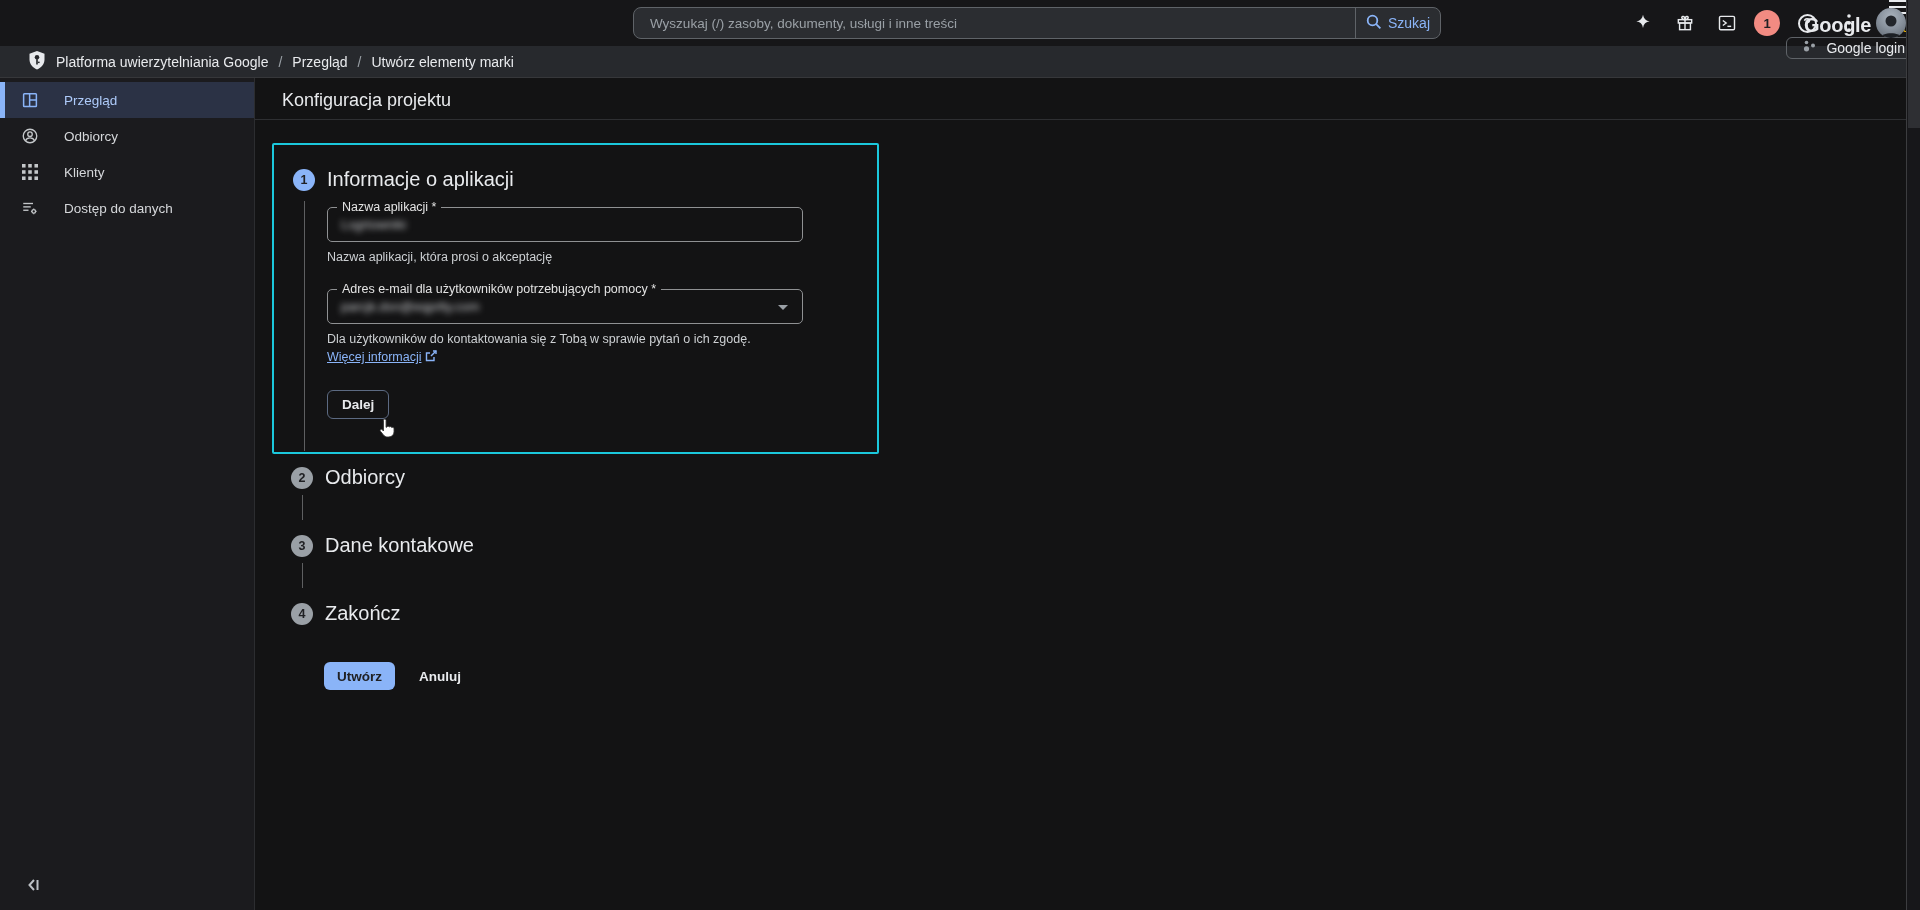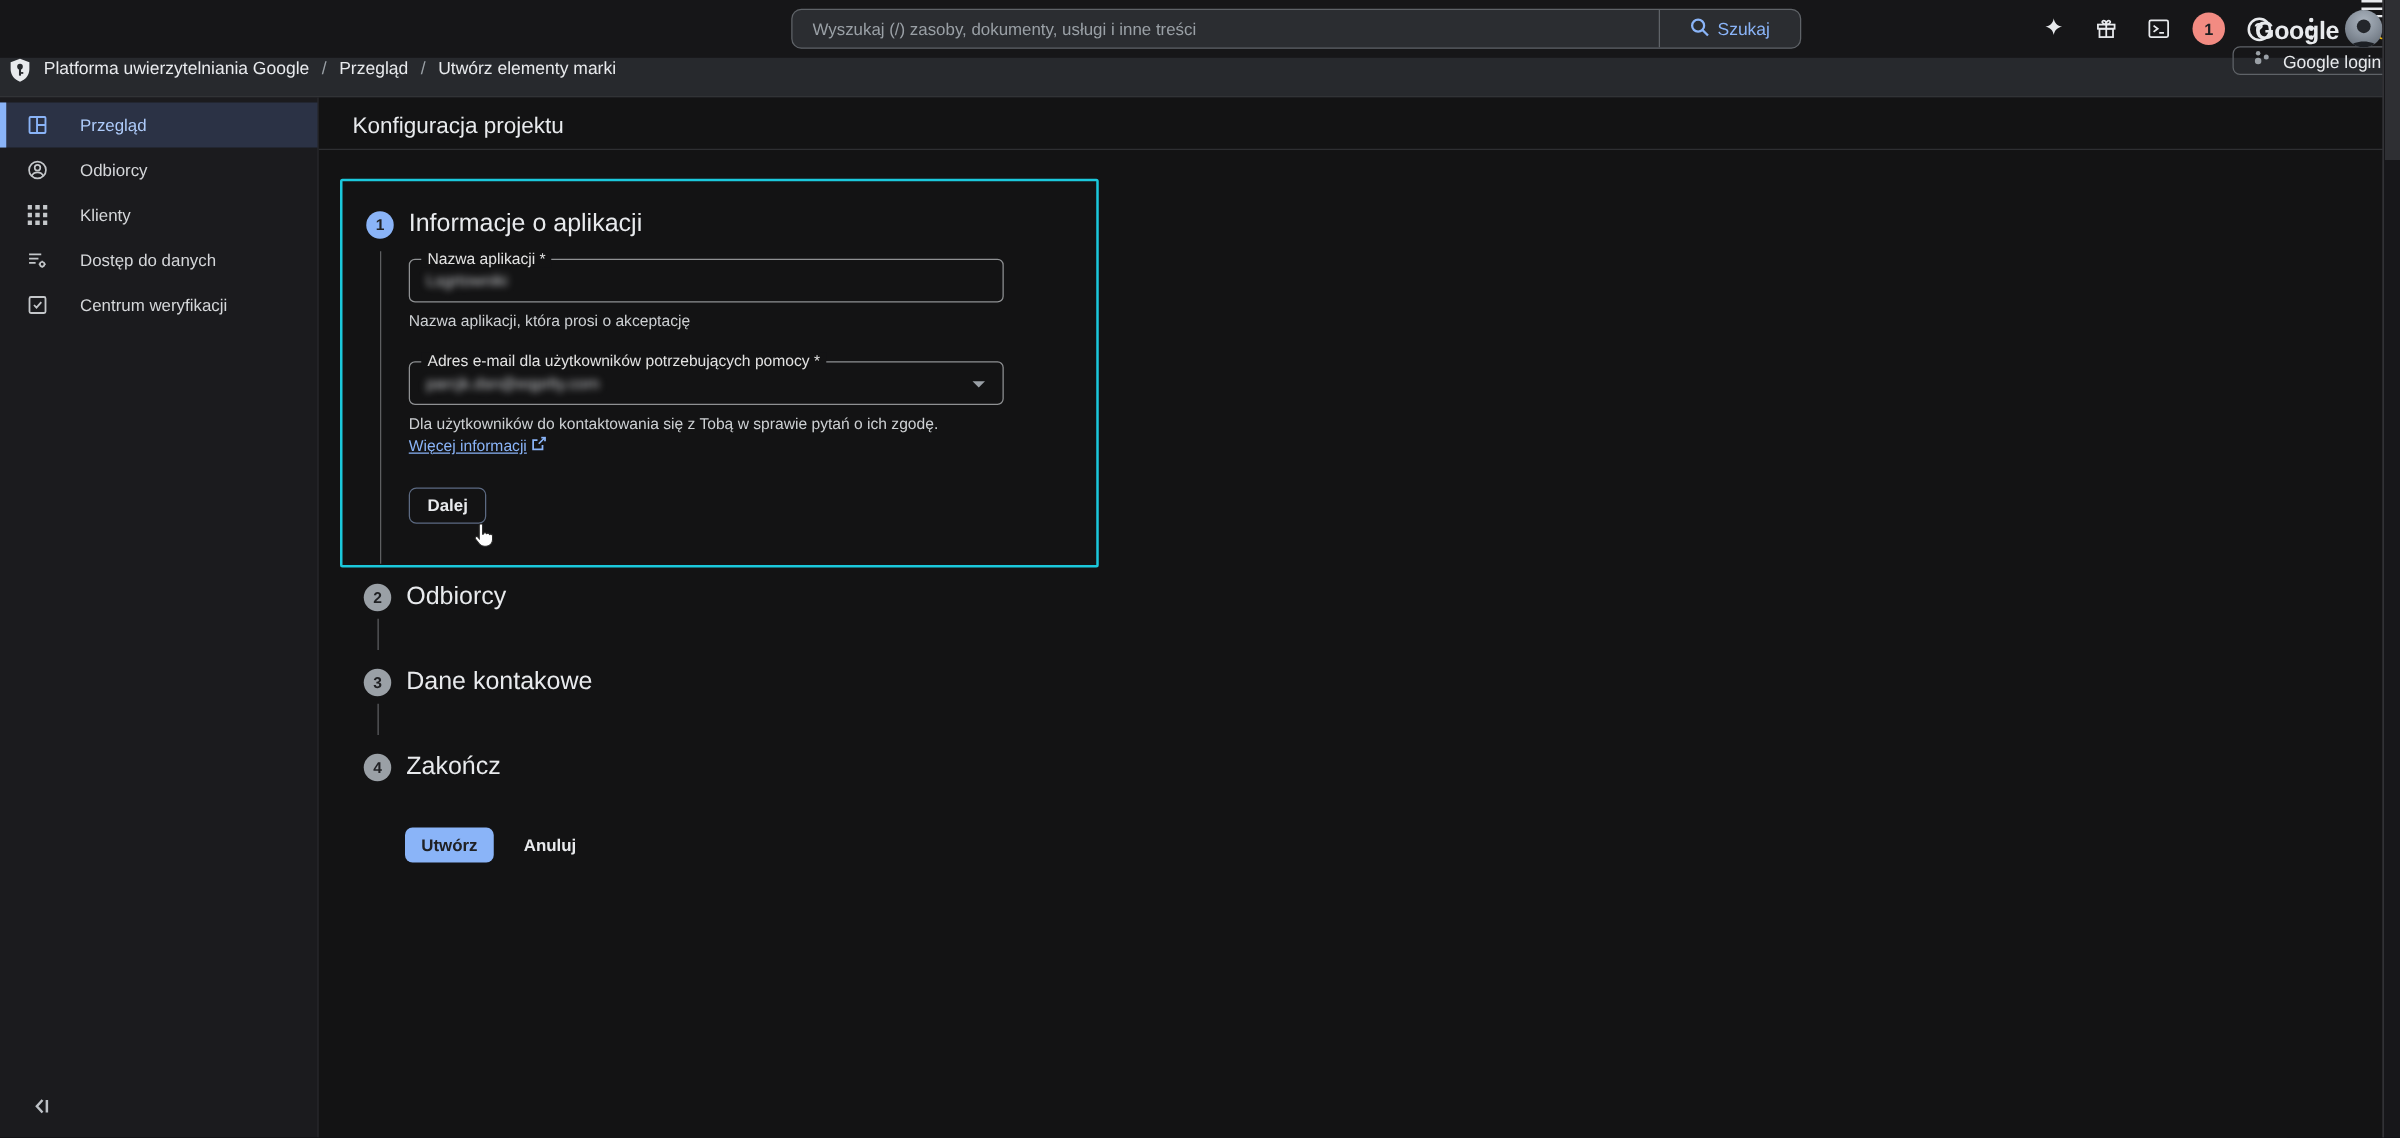--- a/index.html
+++ b/index.html
@@ -15,36 +15,36 @@
   .logo .c { color:#eab308; font-size:16px; font-weight:400; letter-spacing:0.2px; }
   .project-btn { margin-left:28px; height:33px; display:flex; align-items:center; gap:9px;
                  padding:0 14px; border:1px solid #5f6368; border-radius:6px; cursor:pointer; }
   .project-btn .label { color:#e8eaed; font-size:14px; }
   .search-wrap { position:absolute; left:633px; top:7px; width:808px; height:32px;
                  border:1px solid #5f6368; border-radius:8px; background:#2b2d31;
                  display:flex; align-items:stretch; overflow:hidden; }
   .search-input { flex:1; background:transparent; border:none; outline:none; color:#e8eaed;
                   font-size:13.5px; padding:0 16px; font-family:"Liberation Sans", sans-serif; }
   .search-input::placeholder { color:#9aa0a6; }
-  .search-btn { display:flex; align-items:center; gap:6px; padding:0 24px;
+  .search-btn { display:flex; align-items:center; gap:6px; padding:0 10px;
                 border-left:1px solid #5f6368; color:#8ab4f8; font-size:14px; cursor:pointer; }
   .tb-icons { position:absolute; right:14px; top:0; height:46px; display:flex; align-items:center; gap:12px; }
   .tb-icon { width:30px; height:30px; display:flex; align-items:center; justify-content:center;
              cursor:pointer; border-radius:50%; }
   .badge { width:26px; height:26px; border-radius:50%; background:#f28b82; color:#202124;
            font-size:13px; font-weight:700; display:flex; align-items:center; justify-content:center; cursor:pointer; }
   .avatar { width:30px; height:30px; border-radius:50%; overflow:hidden; position:relative; cursor:pointer;
             background:radial-gradient(circle at 50% 30%, #aab3bd 0%, #8a939e 45%, #5c646e 100%); }
   .avatar svg { position:absolute; left:0; top:2px; }
   .help-circle { width:19px; height:19px; border:2px solid #e8eaed; border-radius:50%;
                  color:#e8eaed; font-size:12.5px; font-weight:700; display:flex; align-items:center; justify-content:center; }
 
   
   .crumbbar { height:32px; background:#27292d; border-bottom:1px solid #36373a;
-              display:flex; align-items:flex-start; padding-left:7px; gap:10px; }
+              display:flex; align-items:center; padding-left:28px; gap:10px; }
   .crumbbar .crumb { color:#e8eaed; font-size:14px; cursor:pointer; }
   .crumbbar .sep { color:#9aa0a6; font-size:14px; }
   .crumbbar .crumb.current { cursor:default; }
 
   
   .body-row { display:flex; height:832px; position:relative; }
 
   
   .sidebar { width:255px; min-width:255px; background:#1b1b1e; border-right:1px solid #2c2d30; position:relative; }
   .nav-item { position:relative; height:36px; display:flex; align-items:center; cursor:pointer; }
@@ -264,29 +264,20 @@
             <g stroke-width="1.5">
               <line x1="17" y1="12.8" x2="17" y2="14.1"></line>
               <line x1="17" y1="18.9" x2="17" y2="20.2"></line>
               <line x1="13.3" y1="16.5" x2="14.6" y2="16.5"></line>
               <line x1="19.4" y1="16.5" x2="20.7" y2="16.5"></line>
             </g>
           </svg>
       </span>
       <span class="nlabel">Dostęp do danych</span>
     </div>
-    <div class="nav-item">
-      <span class="nicon">
-        <svg width="16" height="16" viewBox="0 0 20 20" fill="none" stroke="currentColor" stroke-width="1.8">
-            <rect x="2" y="2" width="16" height="16" rx="1.5"></rect>
-            <polyline points="6.5,10 9,12.7 13.8,7.2"></polyline>
-          </svg>
-      </span>
-      <span class="nlabel">Centrum weryfikacji</span>
-    </div>
     <div class="collapse-btn">
       <svg width="14" height="14" viewBox="0 0 14 14" fill="none" stroke="currentColor" stroke-width="2">
           <polyline points="8,2 3.5,7 8,12"></polyline>
           <line x1="11.5" y1="2" x2="11.5" y2="12"></line>
         </svg>
     </div>
   </div>
 
   <div class="main">
     <div class="page-title">Konfiguracja projektu</div>

